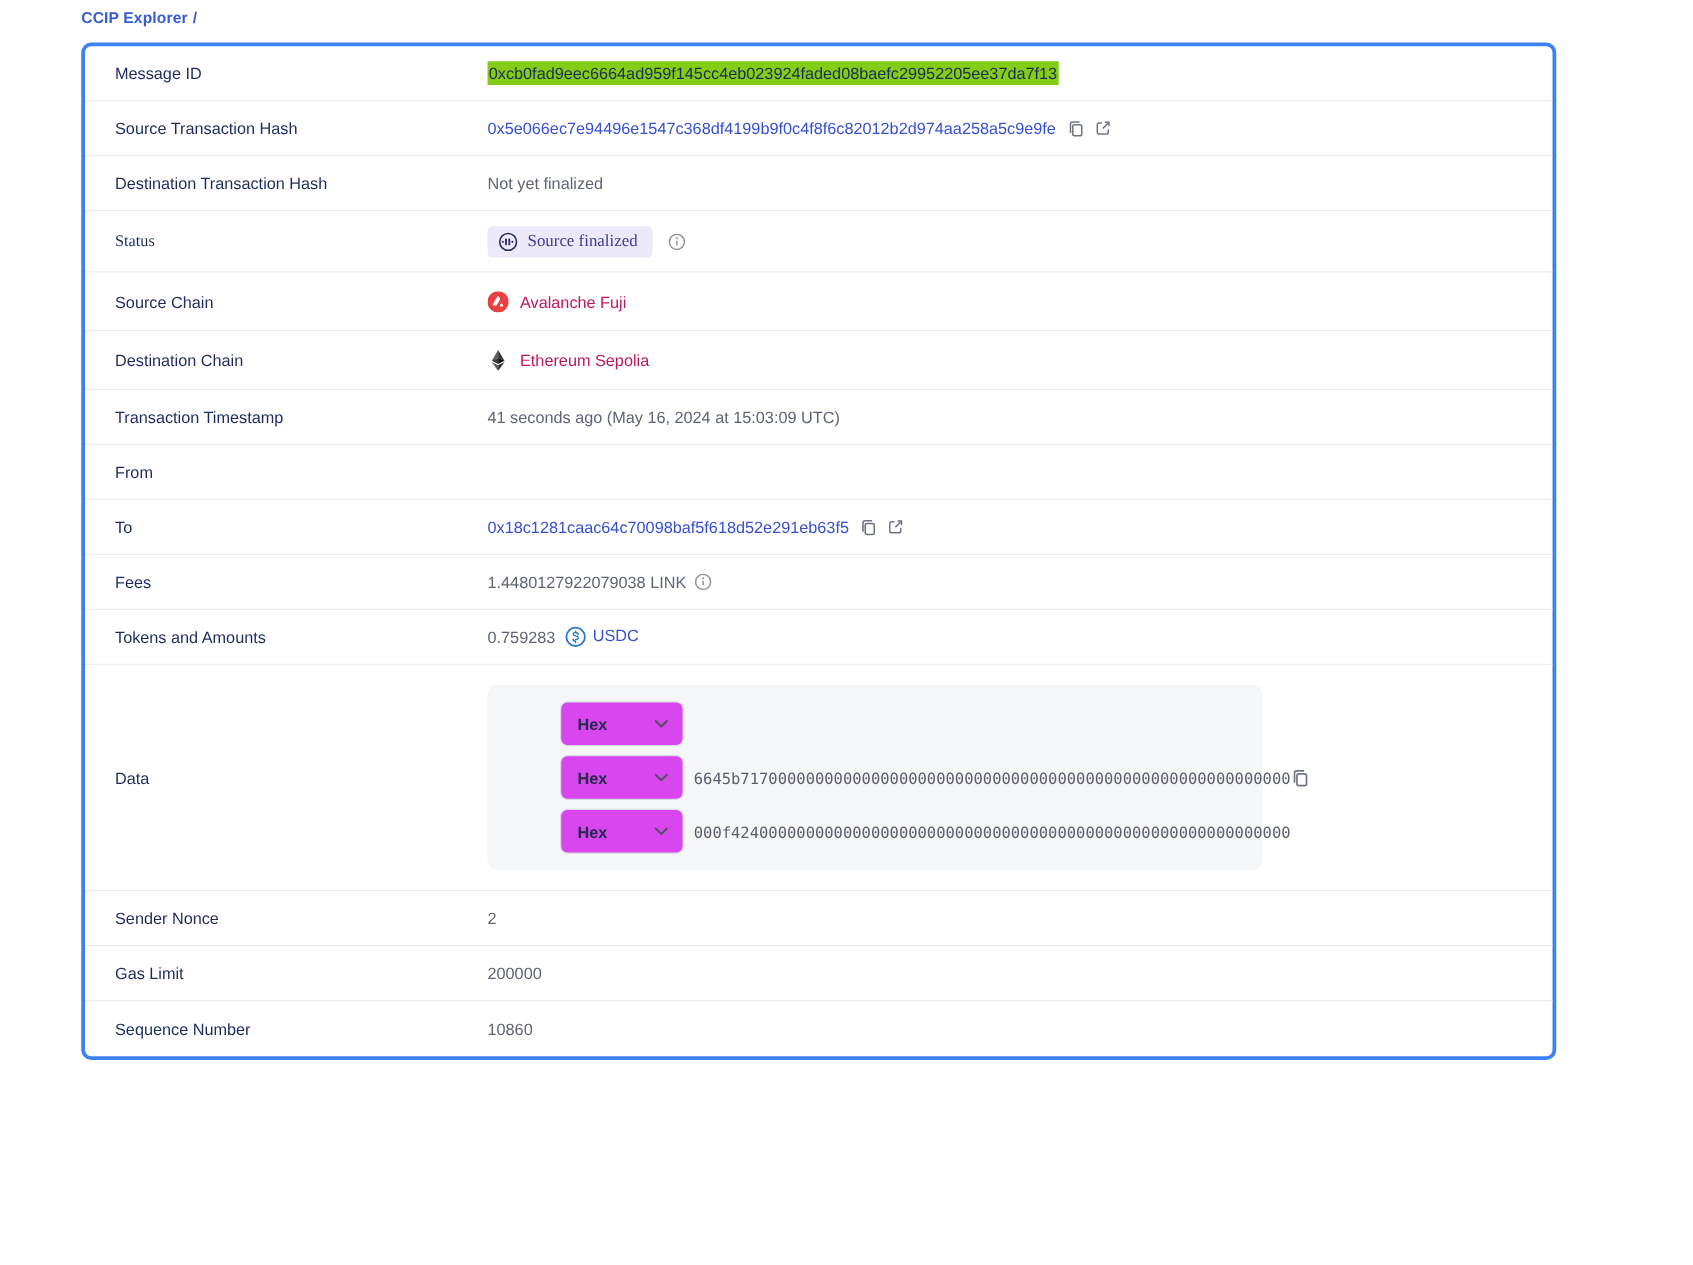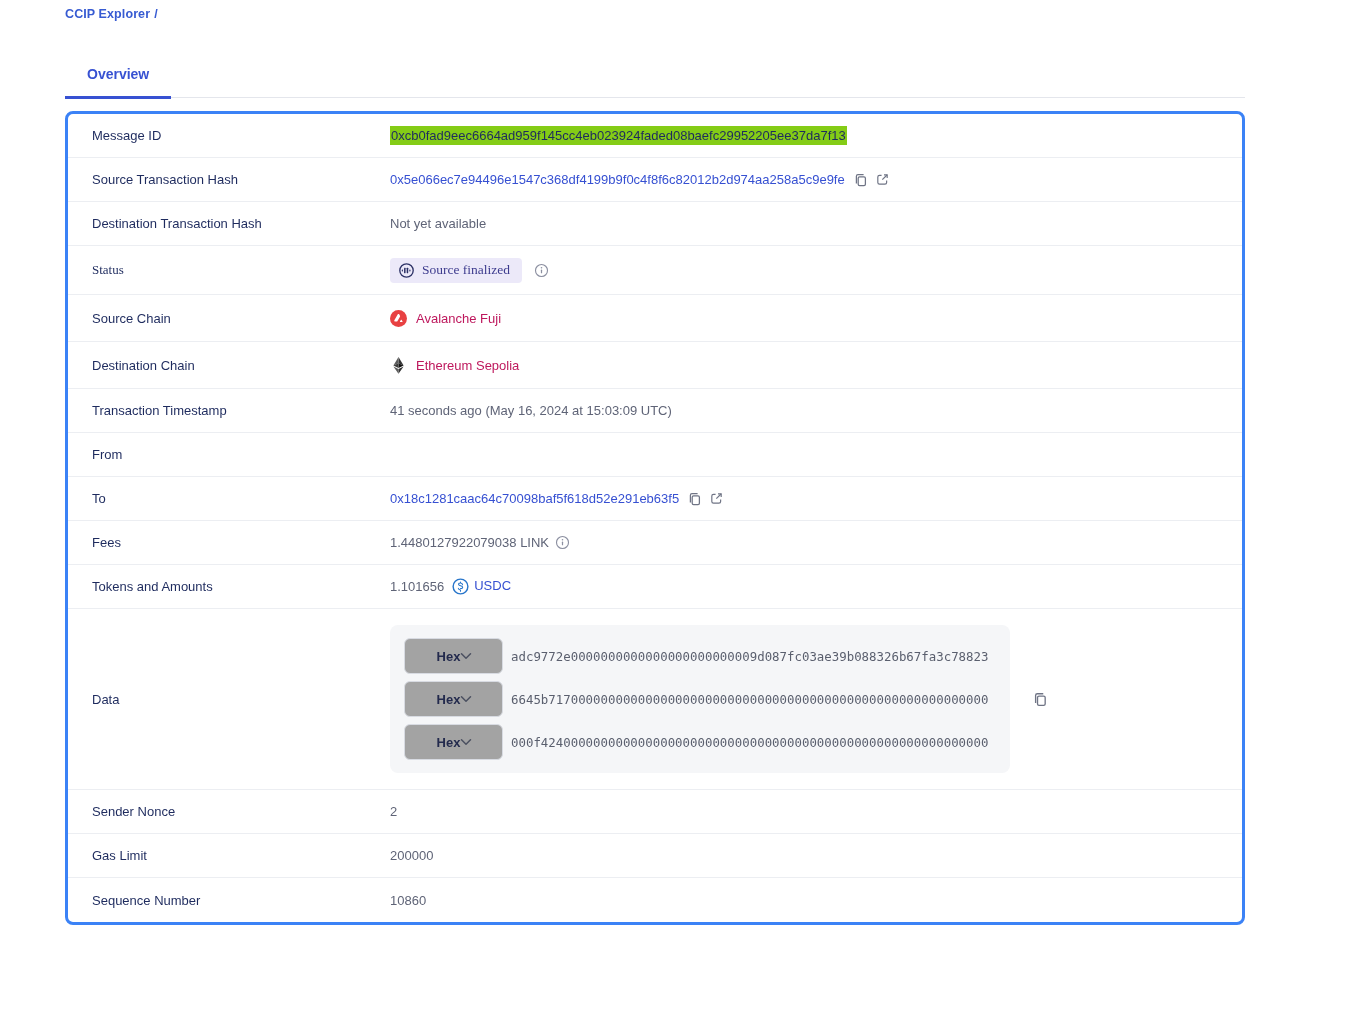--- a/index.html
+++ b/index.html
@@ -53,46 +53,40 @@
 
   
   .token-amount { color: #5f6477; }
   .token-link { display: inline-flex; align-items: flex-start; gap: 5px; color: #3650d2;
                 text-decoration: none; cursor: pointer; font-size: 13px; }
 
   
   .data-panel { background: #f5f6f8; border-radius: 8px; width: 620px; padding: 13px 14px; }
   .data-line { display: flex; align-items: center; gap: 8px; }
   .data-line + .data-line { margin-top: 7px; }
-  .hex-select { width: 99px; height: 36px; flex-shrink: 0; background: #a3a3a3; border: 1px solid #d8dbe2;
-                border-radius: 6px; display: flex; align-items: center; justify-content: center;
-                padding: 0 11px 0 13px; cursor: pointer; }
+  .hex-select { width: 99px; height: 36px; flex-shrink: 0; background: #d946ef; border: 1px solid #d8dbe2;
+                border-radius: 6px; display: flex; align-items: center; justify-content: space-between;
+                padding: 0 11px 0 13px; cursor: pointer; margin-left: 44px; }
   .hex-select .hex-select-label { font-size: 13px; font-weight: 600; color: #232a4d; }
   .hex-text { font-family: "DejaVu Sans Mono", monospace; font-size: 12.4px; color: #5a5f6e;
               white-space: nowrap; letter-spacing: 0; }
   .data-copy { margin-left: 14px; }
 
   svg { display: block; }
 </style>
 </head>
 <body>
 
 <div class="page">
 
   <div class="breadcrumb">
     <a href="#">CCIP Explorer</a><span class="sep">/</span>
   </div>
 
 
-  <div class="tabs">
-    <div class="tab">
-      <span>Overview</span>
-      <span class="tab-bar"></span>
-    </div>
-  </div>
 
   <div class="card">
 
     <div class="row">
       <div class="row-label">Message ID</div>
       <div class="row-value">
         <span class="selected-text">0xcb0fad9eec6664ad959f145cc4eb023924faded08baefc29952205ee37da7f13</span>
       </div>
     </div>
 
@@ -112,21 +106,21 @@
             <path d="M9.6 3h3.4v3.4"></path>
             <path d="M12.8 3.2 7.8 8.2"></path>
           </svg>
         </button>
       </div>
     </div>
 
     <div class="row">
       <div class="row-label">Destination Transaction Hash</div>
       <div class="row-value">
-        <span class="muted">Not yet available</span>
+        <span class="muted">Not yet finalized</span>
       </div>
     </div>
 
     <div class="row row-status">
       <div class="row-label">Status</div>
       <div class="row-value">
         <span class="status-badge">
           <span>
             <svg width="17" height="17" viewBox="0 0 18 18" fill="none">
               <circle cx="9" cy="9" r="7.1" stroke="#2c3166" stroke-width="1.4"></circle>
@@ -224,21 +218,21 @@
             <rect x="7.35" y="7" width="1.3" height="4" rx="0.6" fill="#8b8fa0"></rect>
             <circle cx="8" cy="5" r="0.85" fill="#8b8fa0"></circle>
           </svg>
         </button>
       </div>
     </div>
 
     <div class="row">
       <div class="row-label">Tokens and Amounts</div>
       <div class="row-value">
-        <span class="token-amount">1.101656</span>
+        <span class="token-amount">0.759283</span>
         <a class="token-link" href="#">
           <span>
             <svg width="17" height="17" viewBox="0 0 18 18" fill="none">
               <circle cx="9" cy="9" r="7.8" stroke="#2775ca" stroke-width="1.5"></circle>
               <path d="M11.2 7.1c0-1.1-.9-1.6-2.2-1.8m0 0c-1.1-.1-2.1.3-2.1 1.4 0 2 4.4.9 4.4 3 0 1.1-1 1.6-2.3 1.5m0-5.9V4.2m0 8.5c-1.3-.1-2.2-.7-2.3-1.8m2.3 1.8v1.2" stroke="#2775ca" stroke-width="1.1" stroke-linecap="round"></path>
             </svg>
           </span>
           <span>USDC</span>
         </a>
       </div>
@@ -250,21 +244,20 @@
         <div class="data-panel">
           <div class="data-line">
             <div class="hex-select">
               <span class="hex-select-label">Hex</span>
               <span>
                 <svg width="12" height="8" viewBox="0 0 12 8" fill="none">
                     <path d="M1.5 1.8 6 6.2l4.5-4.4" stroke="#4b5060" stroke-width="1.5" stroke-linecap="round" stroke-linejoin="round"></path>
                   </svg>
               </span>
             </div>
-            <span class="hex-text">adc9772e0000000000000000000000009d087fc03ae39b088326b67fa3c78823</span>
           </div>
           <div class="data-line">
             <div class="hex-select">
               <span class="hex-select-label">Hex</span>
               <span>
                 <svg width="12" height="8" viewBox="0 0 12 8" fill="none">
                     <path d="M1.5 1.8 6 6.2l4.5-4.4" stroke="#4b5060" stroke-width="1.5" stroke-linecap="round" stroke-linejoin="round"></path>
                   </svg>
               </span>
             </div>

